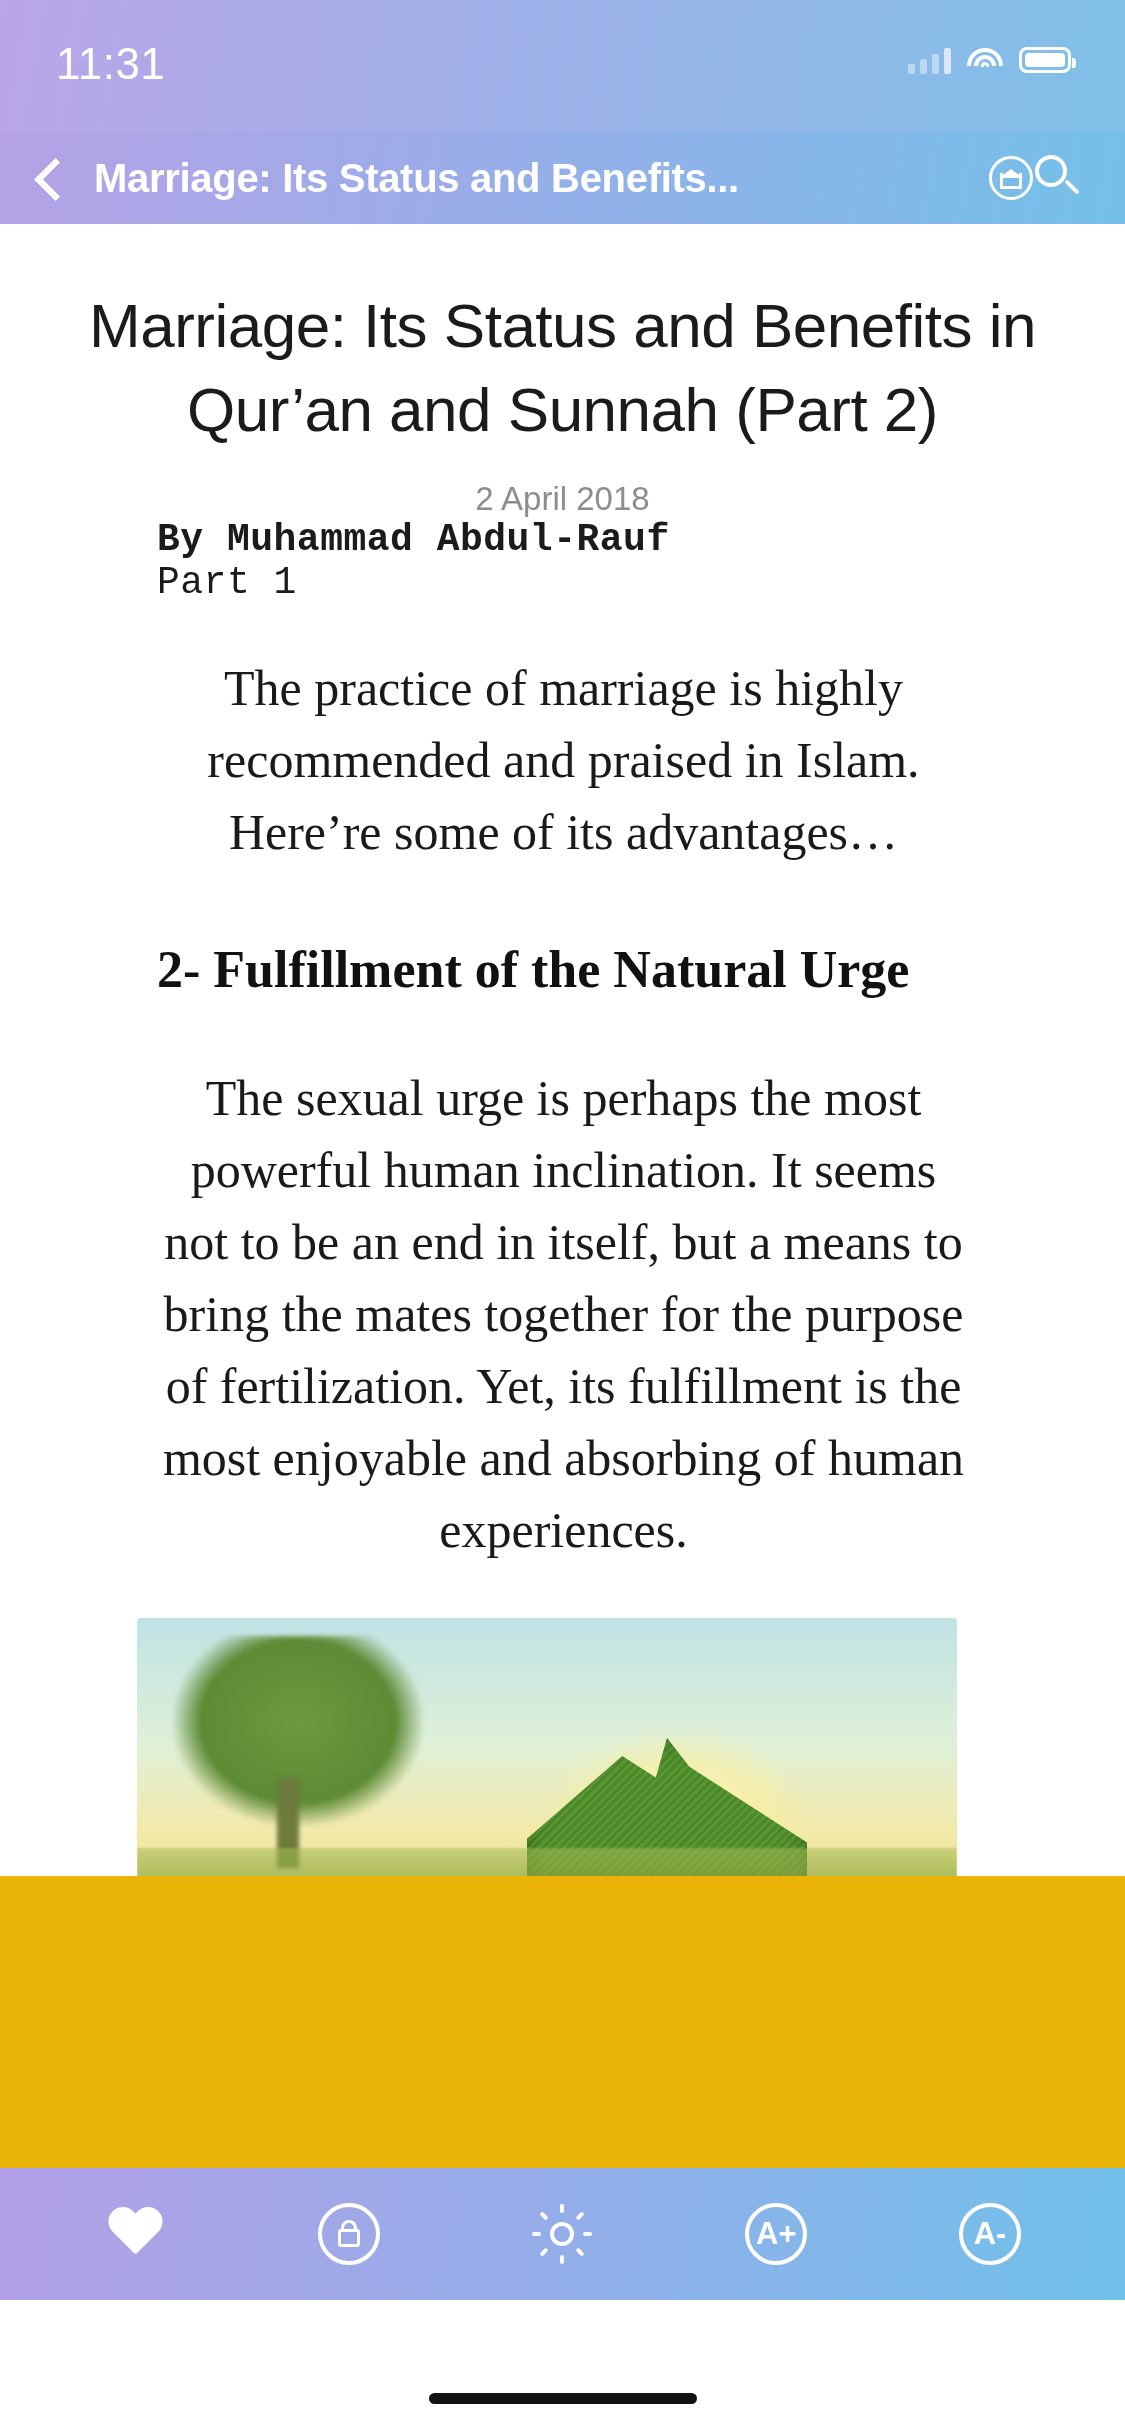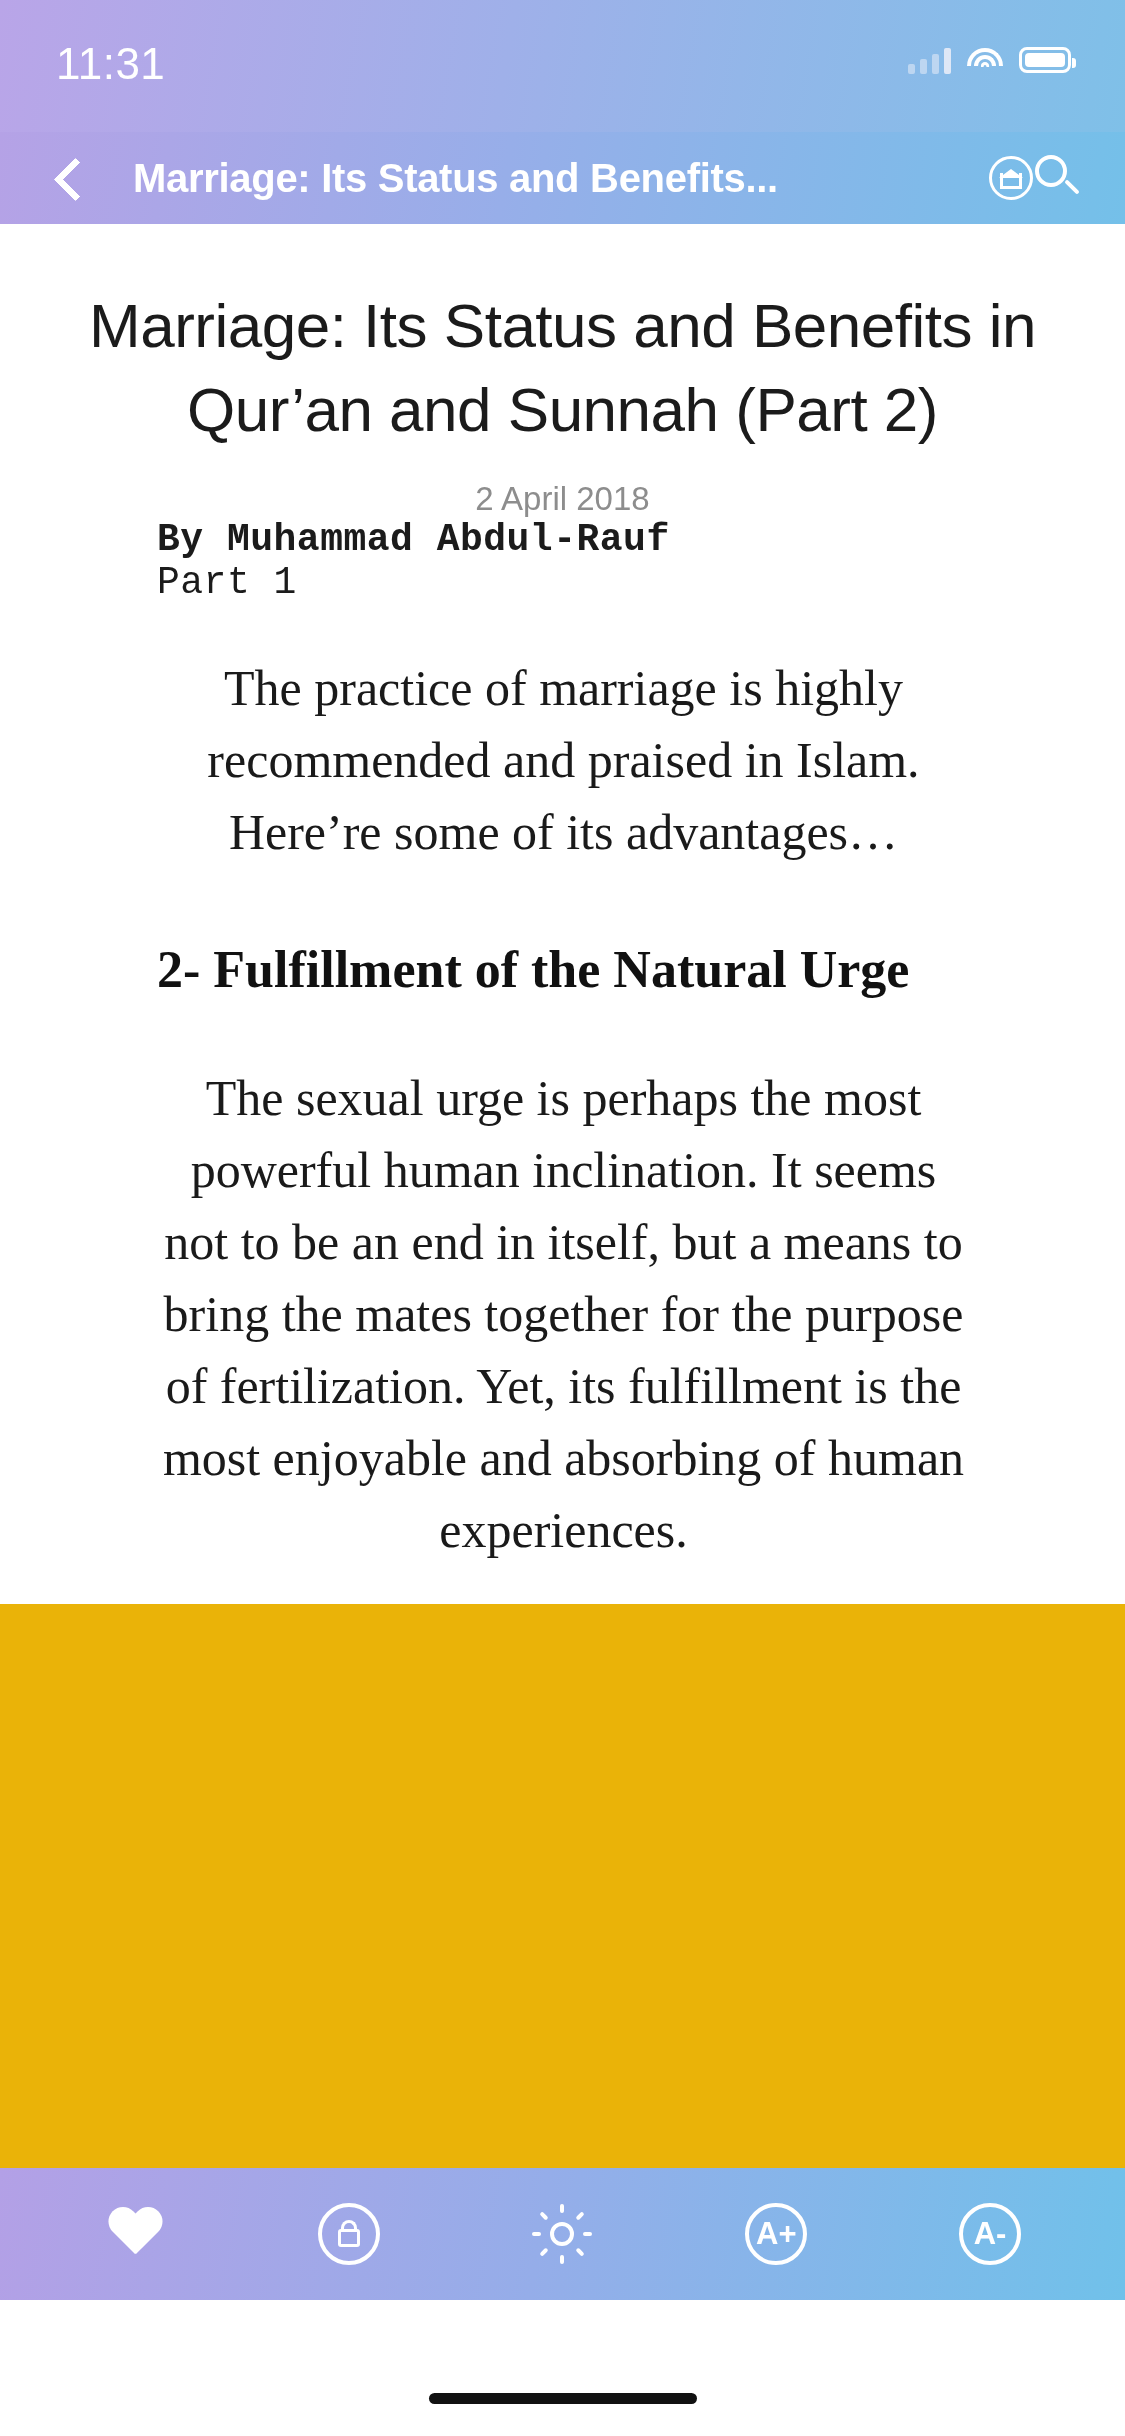--- a/index.html
+++ b/index.html
@@ -73,22 +73,21 @@
 
   
   .navbar {
     position: absolute;
     top: 132px; left: 0;
     width: 1125px;
     height: 92px;
     background: linear-gradient(100deg, #b5a2e6 0%, #97aee9 45%, #74c0e9 100%);
     display: flex;
     align-items: center;
-    padding: 0 42px 0 44px;
-    gap: 19px;
+    padding: 0 42px 0 24px;
   }
   .back-chev {
     width: 52px; height: 52px;
     position: relative;
     flex: 0 0 auto;
     cursor: pointer;
   }
   .back-chev::before {
     content: "";
     position: absolute;
@@ -145,21 +144,21 @@
     position: absolute; left: 34px; top: 34px;
     width: 18px; height: 4px; background: #ffffff;
     transform: rotate(45deg); border-radius: 3px;
   }
 
   
   .content {
     position: absolute;
     top: 224px; left: 0;
     width: 1125px;
-    height: 1380px;
+    height: 1652px;
     background: #ffffff;
     overflow: hidden;
   }
   .article-title {
     font-family: "Liberation Sans", sans-serif;
     font-size: 62px;
     line-height: 84px;
     color: #1b1b1b;
     text-align: center;
     padding: 60px 46px 0 46px;

